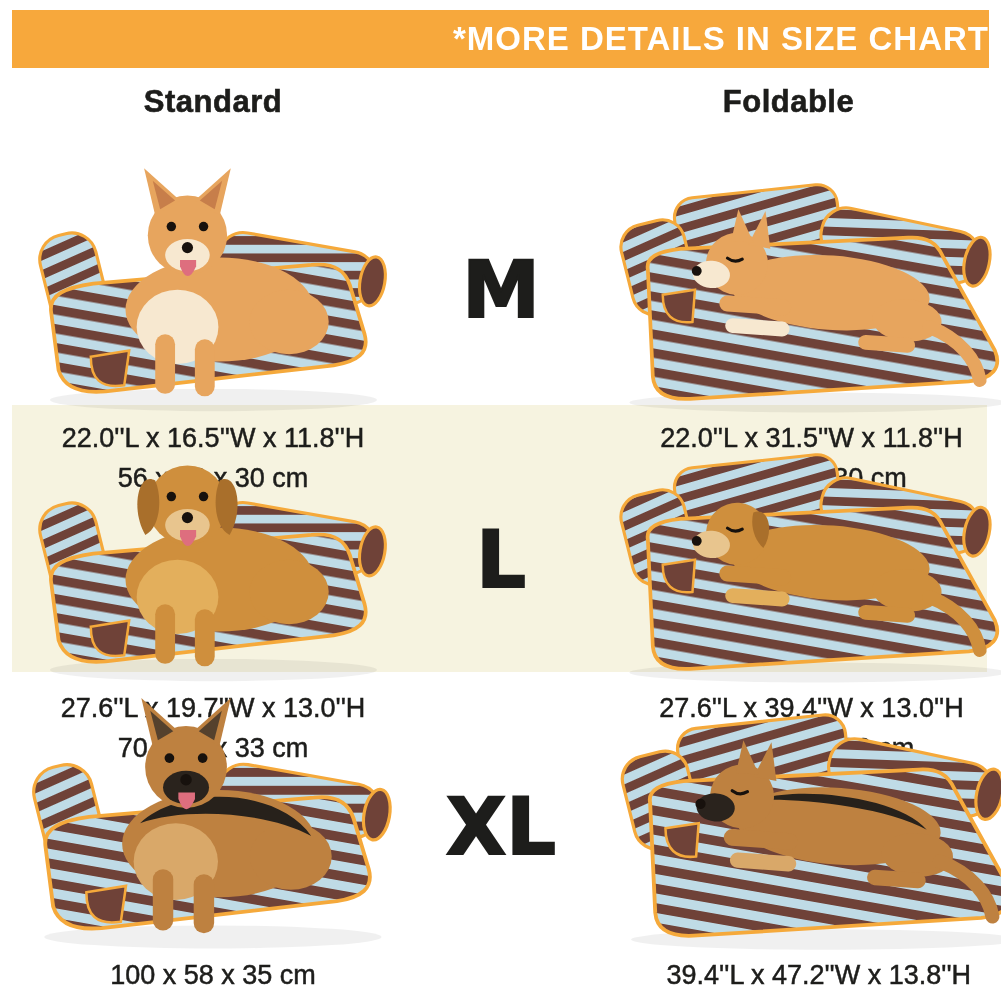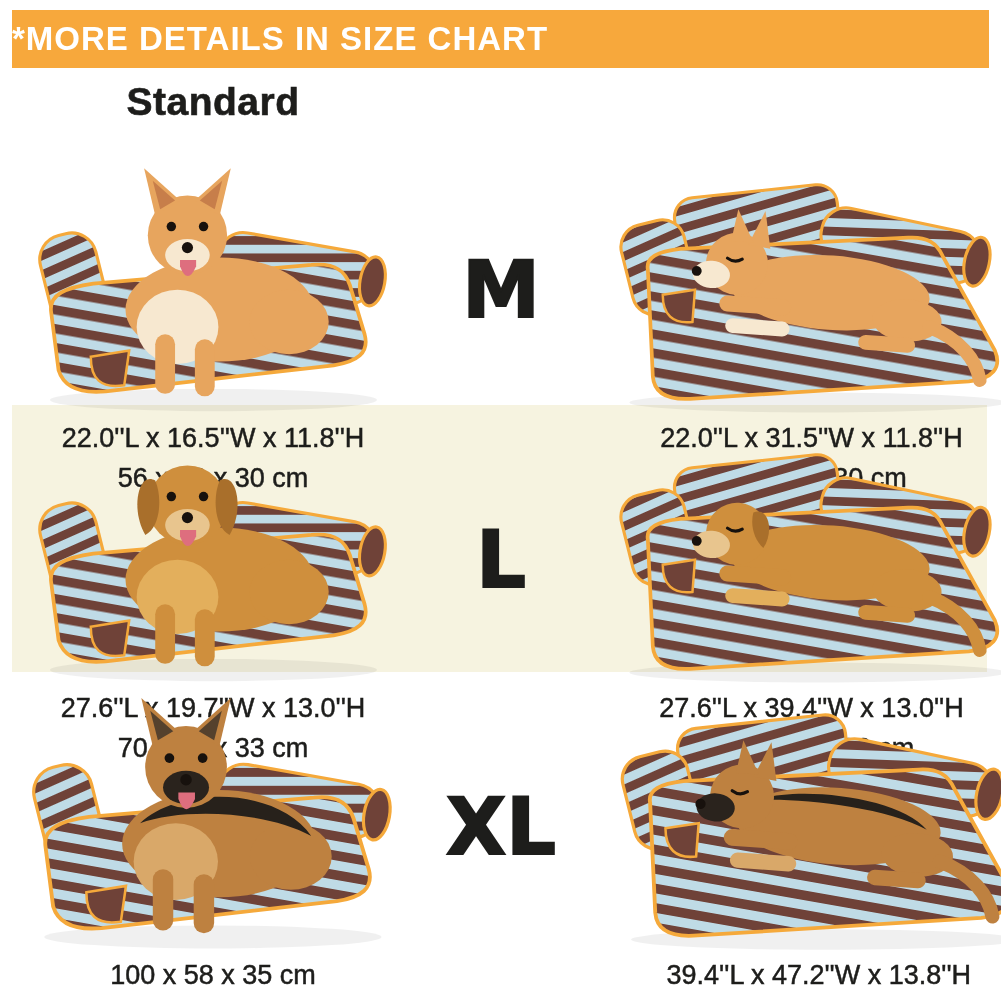--- a/index.html
+++ b/index.html
@@ -1,23 +1,23 @@
 <!DOCTYPE html>
 <html><head>
 <meta charset="utf-8">
 <style>
   *{margin:0;padding:0;box-sizing:border-box}
   html,body{width:1001px;height:1001px;background:#ffffff;overflow:hidden;
     font-family:"Liberation Sans",sans-serif;color:#1d1d1b}
   .banner{margin:10px 12px 0 12px;height:58px;background:#F7A83C;
-    display:flex;align-items:center;justify-content:flex-start}
+    display:flex;align-items:center;justify-content:flex-end}
   .banner-text{color:#ffffff;font-size:33px;font-weight:bold;letter-spacing:1px;
     font-family:"Liberation Sans",sans-serif}
   .header-row{height:67px;display:grid;grid-template-columns:426px 150px 425px;align-items:center}
-  .col-h{text-align:center;font-size:39px;font-weight:bold;letter-spacing:.5px;
+  .col-h{text-align:center;font-size:31px;font-weight:bold;letter-spacing:.5px;
     -webkit-text-stroke:.6px #1d1d1b}
   .size-row{display:grid;grid-template-columns:426px 150px 425px;position:relative}
   .size-row>*{position:relative;z-index:1}
   .size-row.highlight::before{content:"";position:absolute;left:12px;right:14px;top:0;bottom:0;
     background:#F6F3E0;z-index:0}
   .row-m{height:270px}
   .row-l{height:267px}
   .row-xl{height:329px}
   .cell{display:grid;grid-template-rows:1fr 40px 48px;padding-bottom:12px;min-width:0}
   .photo{display:flex;align-items:flex-end;justify-content:center;overflow:visible}
@@ -34,20 +34,21 @@
 
 <div>
 
   <header class="banner">
     <span class="banner-text">*MORE DETAILS IN SIZE CHART</span>
   </header>
 
   <div class="header-row">
     <div class="col-h">Standard</div>
     <div></div>
+    <div class="col-h">Foldable</div>
   </div>
 
   <section class="size-row row-m">
     <div class="cell">
       <div class="photo" aria-label="shiba-inu-sitting-on-striped-standard-sofa-bed">
           <svg viewBox="0 0 330 220" preserveAspectRatio="xMidYMax meet" xmlns="http://www.w3.org/2000/svg">
             <defs>
               <pattern id="p0s" width="15" height="15" patternUnits="userSpaceOnUse" patternTransform="rotate(100)">
                 <rect width="15" height="15" fill="#BFDBE6"></rect>
                 <rect width="7.5" height="15" fill="#6F4238"></rect>

